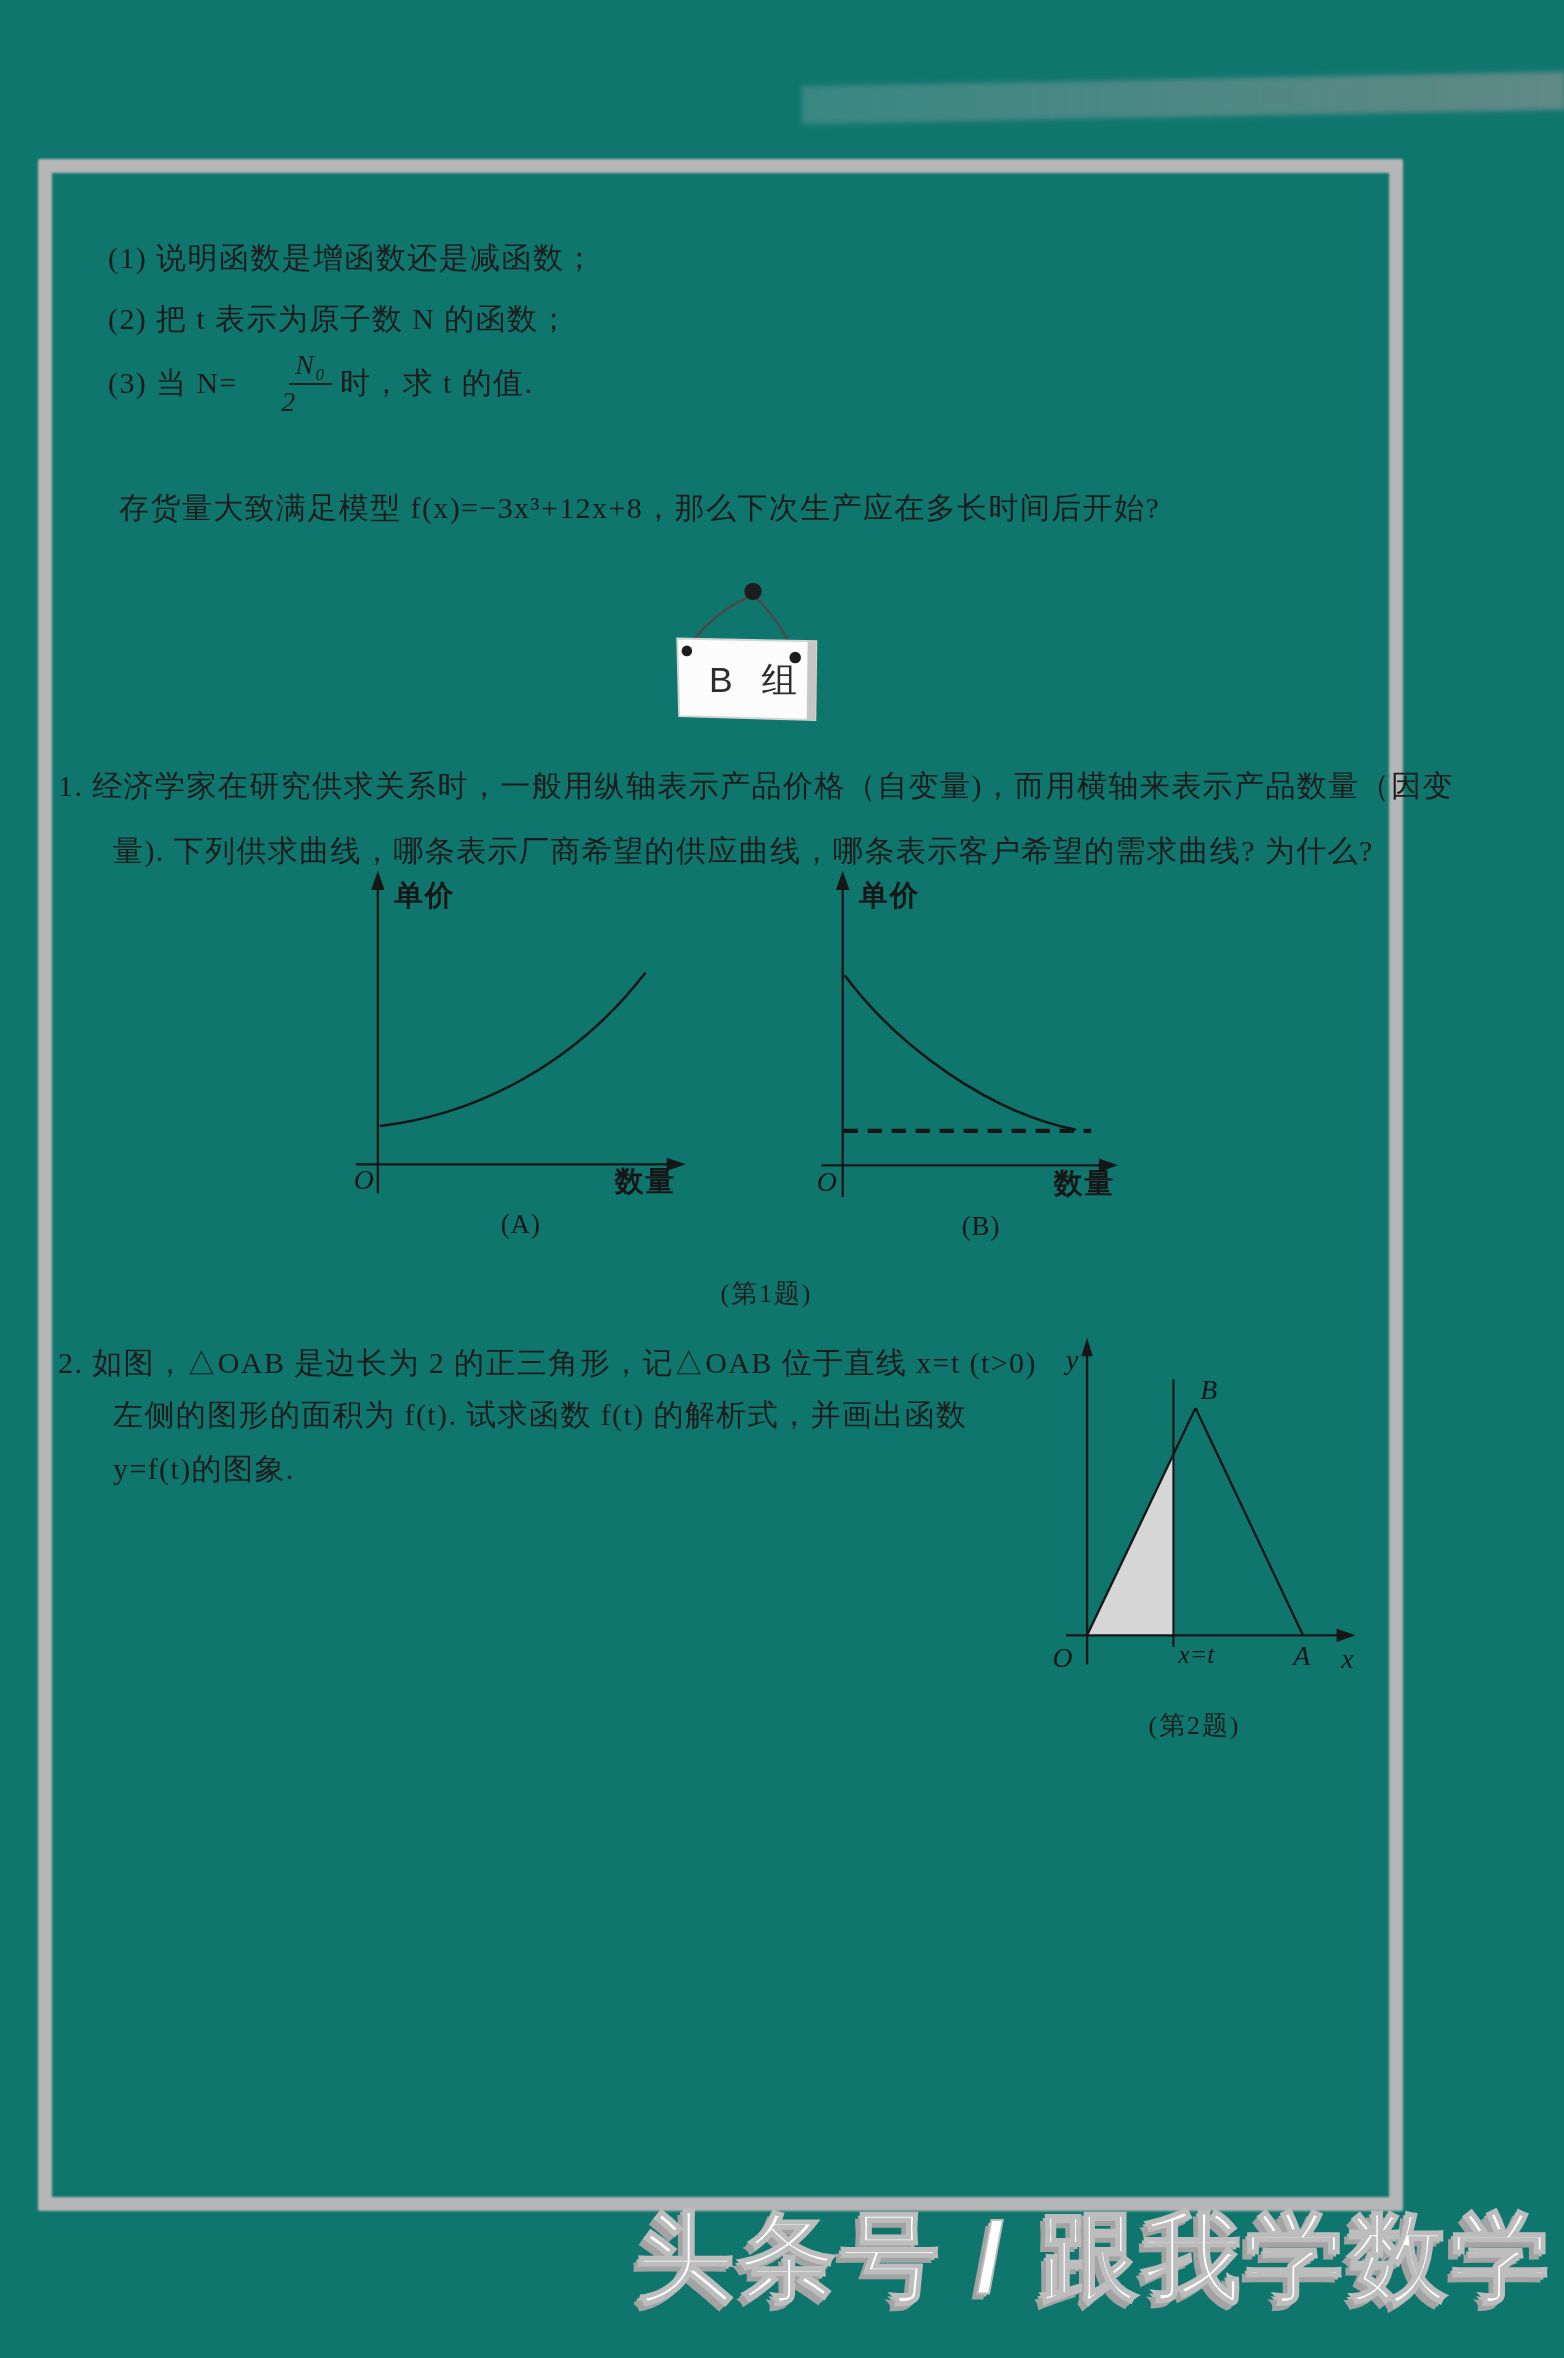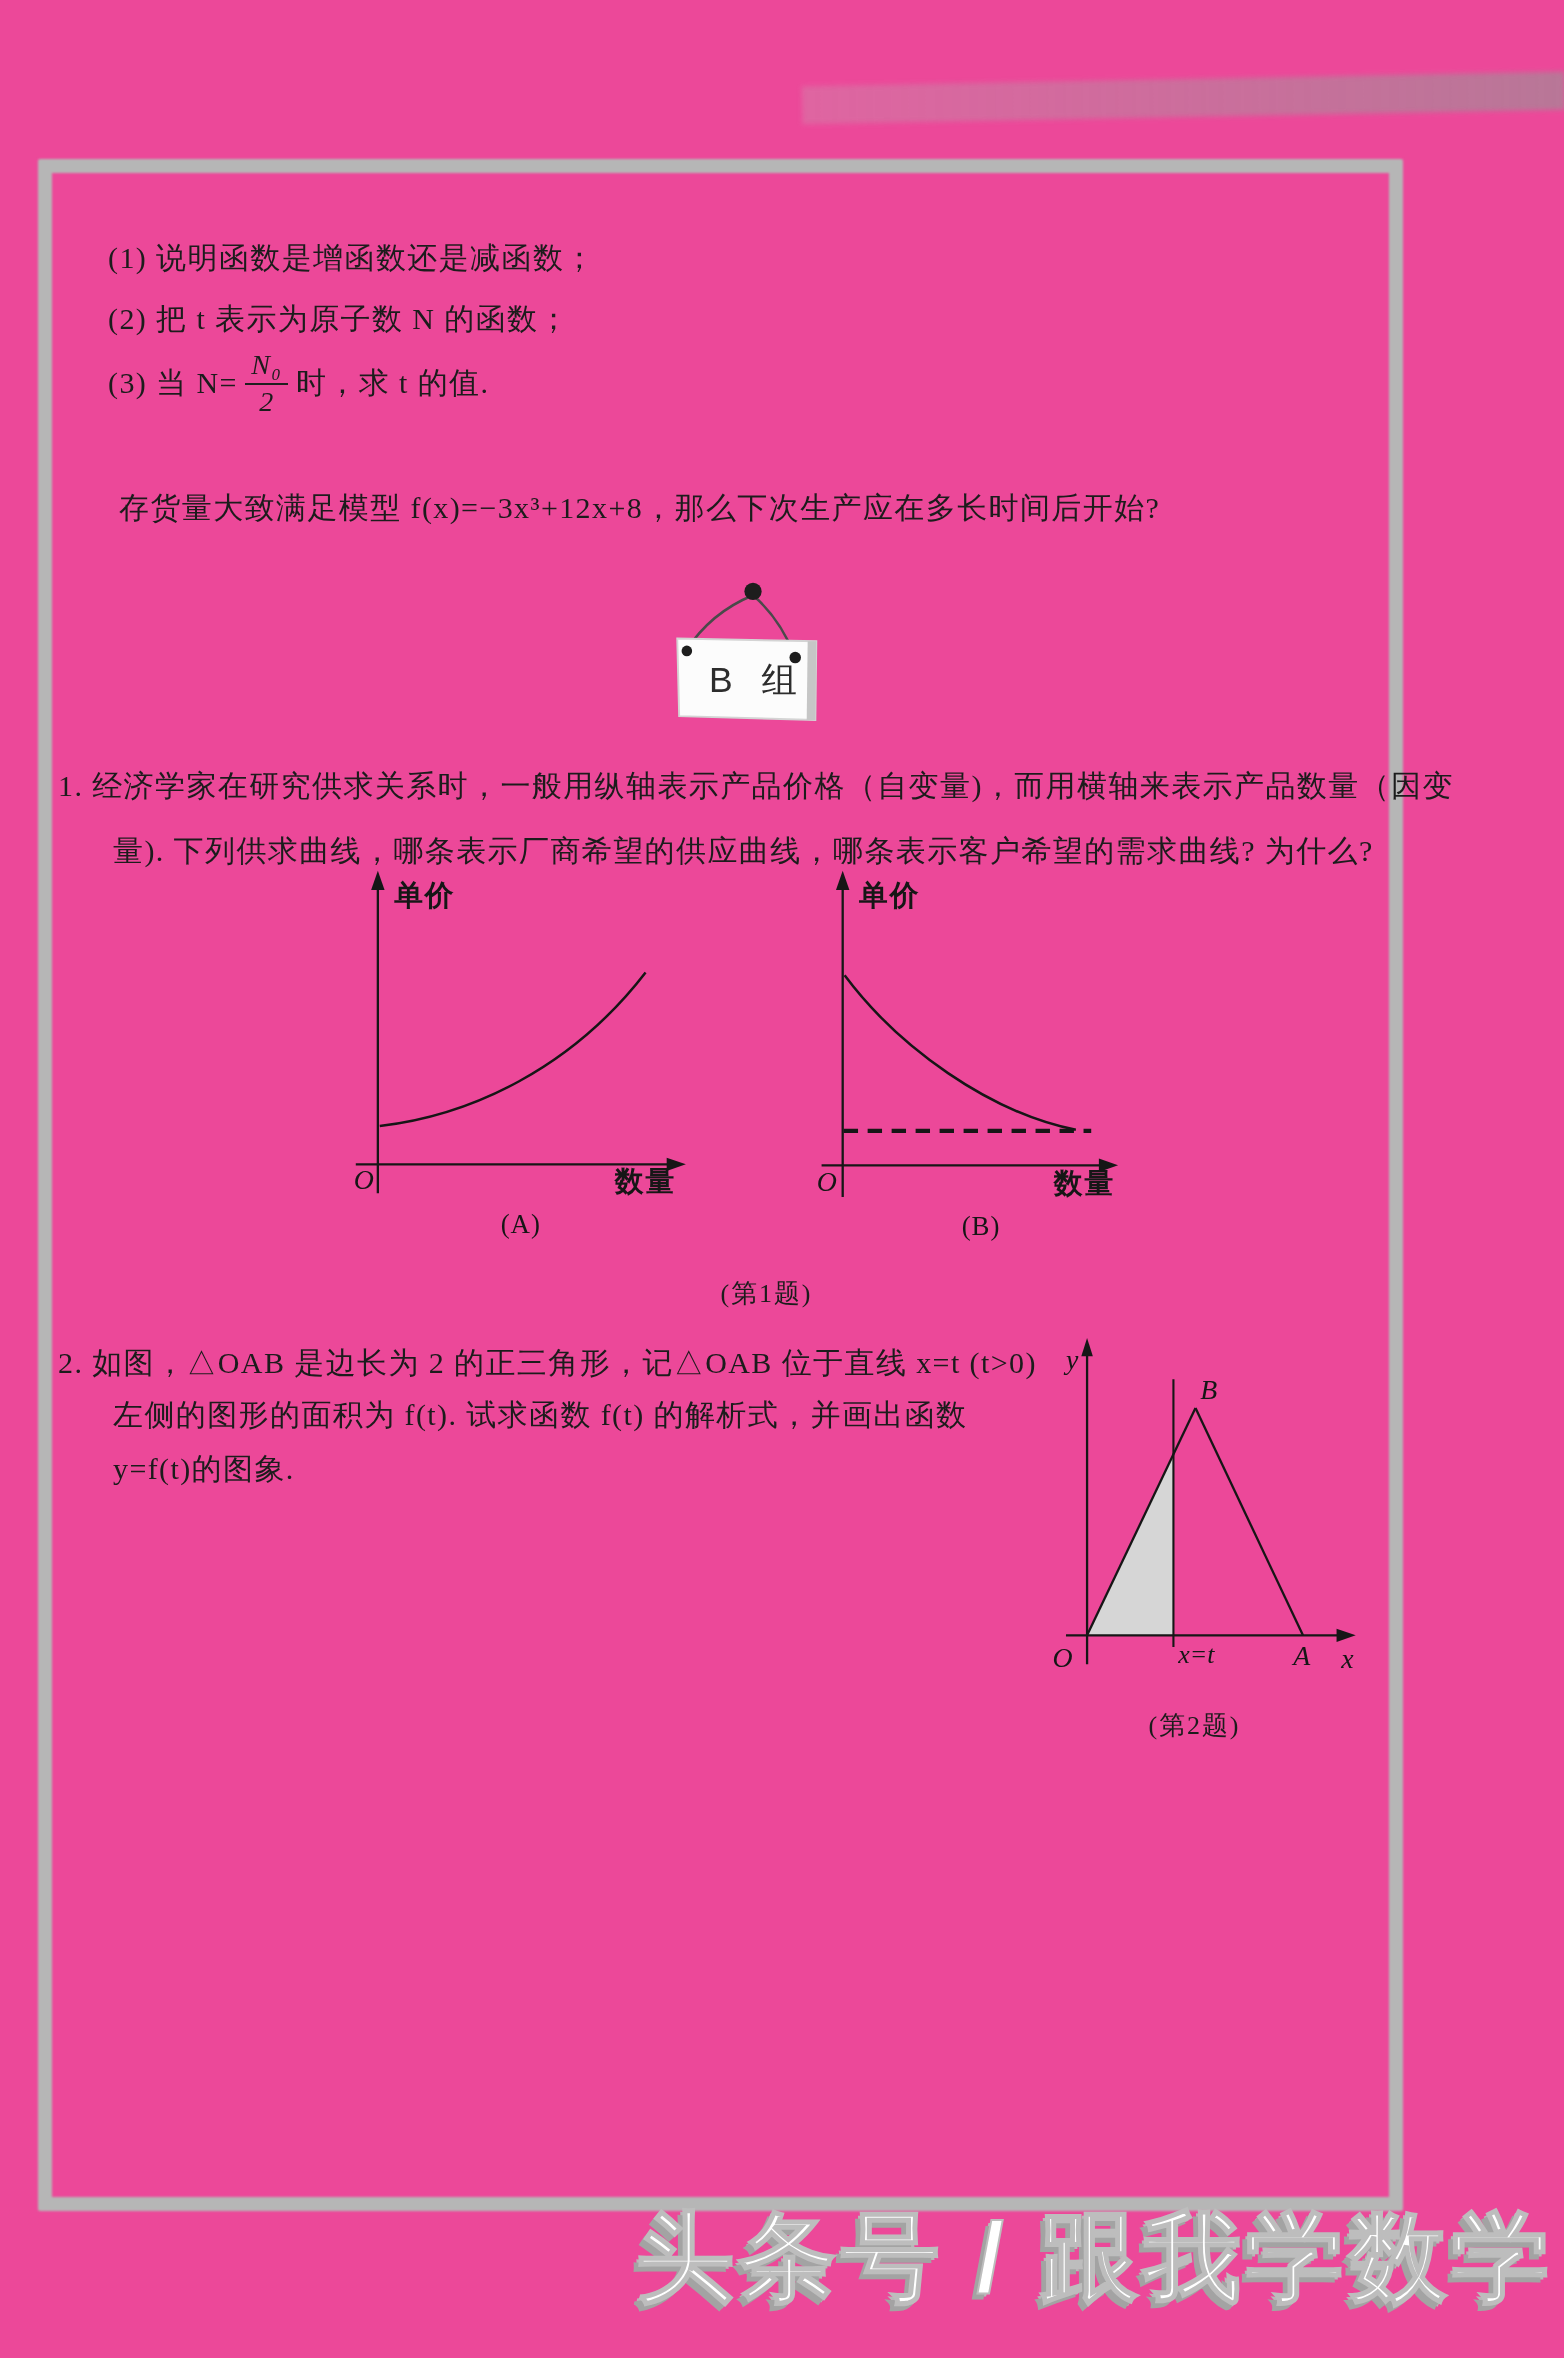--- a/index.html
+++ b/index.html
@@ -1,28 +1,28 @@
 <!DOCTYPE html>
 <html><head>
 <meta charset="utf-8">
 <style>
   html,body{margin:0;padding:0;background:#efefef;}
-  .page{position:relative;width:1565px;height:2359px;background:#ec4899;overflow:hidden;
+  .page{position:relative;width:1565px;height:2359px;background:#0f766e;overflow:hidden;
         font-family:"Liberation Serif", serif;color:#1f1f1f;}
   
   .frame{position:absolute;left:38px;top:159px;width:1365px;height:2052px;
          border:14.4px solid #b6b6b6;box-sizing:border-box;filter:blur(1.2px);border-radius:1.9px;}
   .smear{position:absolute;left:802px;top:79px;width:763px;height:38px;
          background:linear-gradient(90deg, rgba(185,185,185,.25), rgba(150,150,150,.6));
          transform:rotate(-1.1deg);filter:blur(2.9px);}
   .line{position:absolute;font-size:30px;letter-spacing:1.4px;white-space:nowrap;color:#1c1c1c;}
   .row{display:flex;align-items:center;}
   .frac{display:inline-flex;flex-direction:column;align-items:center;margin:0 7.7px;
         font-style:italic;font-size:28px;line-height:1.15;}
-  .frac .num{border-bottom:2.4px solid #1f1f1f;padding:0 5.8px 1px;}
+  .frac .num{border-bottom:2.4px solid #1f1f1f;padding:0 5.8px 1px;margin-left:44px;}
   .frac .den{padding-top:1px;}
   .caption{position:absolute;font-size:26px;letter-spacing:1.9px;text-align:center;width:211px;color:#1c1c1c;}
   .fig{position:absolute;}
   svg text{fill:#161616;}
   .axis-cjk{font-size:30px;font-weight:600;letter-spacing:2px;}
   .math-it{font-style:italic;font-size:29px;}
   .tagtxt{font-size:28px;letter-spacing:1px;}
   .signtxt{font-family:"Liberation Sans", sans-serif;font-size:37px;letter-spacing:10px;fill:#2d2d2d;}
   .watermark{position:absolute;left:636px;top:2193px;z-index:5;
              font-family:"Liberation Sans", sans-serif;font-weight:700;font-size:98px;

